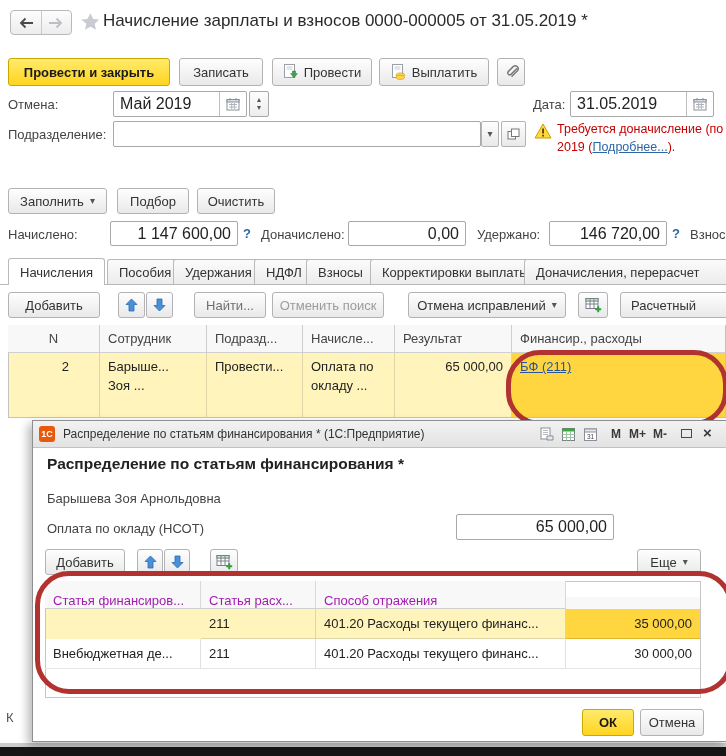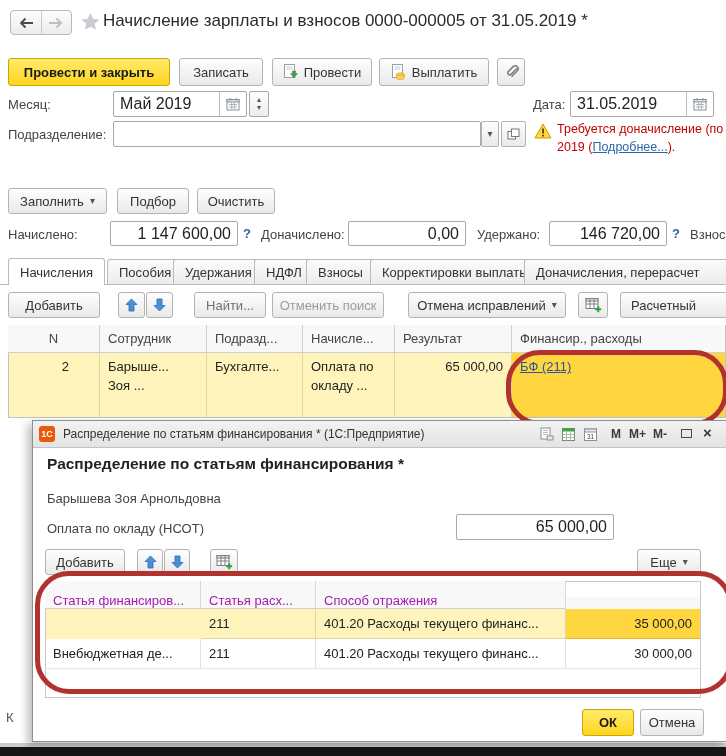--- a/index.html
+++ b/index.html
@@ -100,21 +100,21 @@
     <span>Выплатить</span>
   </div>
   <div class="btn" style="left:497px;top:58px;width:28px;height:28px;">
     <span class="icon">
       <svg width="15" height="16" viewBox="0 0 15 16">
           <path d="M12.6 4.8 7 10.4a2 2 0 0 1-2.8-2.8l5.2-5.2a3 3 0 0 1 4.2 4.2l-5.6 5.6" fill="none" stroke="#7A7A7A" stroke-width="1.5" stroke-linecap="round"></path>
         </svg>
     </span>
   </div>
 
-  <div class="lbl" style="left:8px;top:97px;">Месяц:</div>
+  <div class="lbl" style="left:8px;top:97px;">Отмена:</div>
   <div class="inp" style="left:113px;top:91px;width:134px;height:26px;padding:0;">
     <span style="flex:1;padding:0 6px;">Май 2019</span>
     <span class="seg" style="width:26px;">
       <span class="icon">
         <svg width="14" height="14" viewBox="0 0 14 14">
             <rect x="1" y="2.5" width="12" height="10.5" fill="#FFF" stroke="#8A8F98"></rect>
             <rect x="1" y="2.5" width="12" height="2.5" fill="#DDE1E6" stroke="#8A8F98"></rect>
             <line x1="4" y1="1" x2="4" y2="3.5" stroke="#8A8F98"></line>
             <line x1="10" y1="1" x2="10" y2="3.5" stroke="#8A8F98"></line>
             <g stroke="#AEB4BC">
@@ -296,21 +296,21 @@
 
   <div class="abs" style="left:9px;top:353px;width:716px;height:64px;background:#FFF5BC;"></div>
   <div class="cell" style="left:8px;top:353px;width:92px;height:64px;text-align:right;padding-right:30px;">
     <span>2</span>
   </div>
   <div class="cell" style="left:100px;top:353px;width:107px;height:64px;">
     <span style="display:block;">Барыше...</span>
     <span style="display:block;">Зоя ...</span>
   </div>
   <div class="cell" style="left:207px;top:353px;width:96px;height:64px;">
-    <span>Бухгалте...</span>
+    <span>Провести...</span>
   </div>
   <div class="cell" style="left:303px;top:353px;width:92px;height:64px;">
     <span style="display:block;">Оплата по</span>
     <span style="display:block;">окладу ...</span>
   </div>
   <div class="cell" style="left:395px;top:353px;width:117px;height:64px;text-align:right;">
     <span>65 000,00</span>
   </div>
   <div class="cell" style="left:512px;top:353px;width:213px;height:64px;background:#FFD640;border-right:none;">
     <span class="link" style="color:#28559A;text-decoration:underline;">БФ (211)</span>

